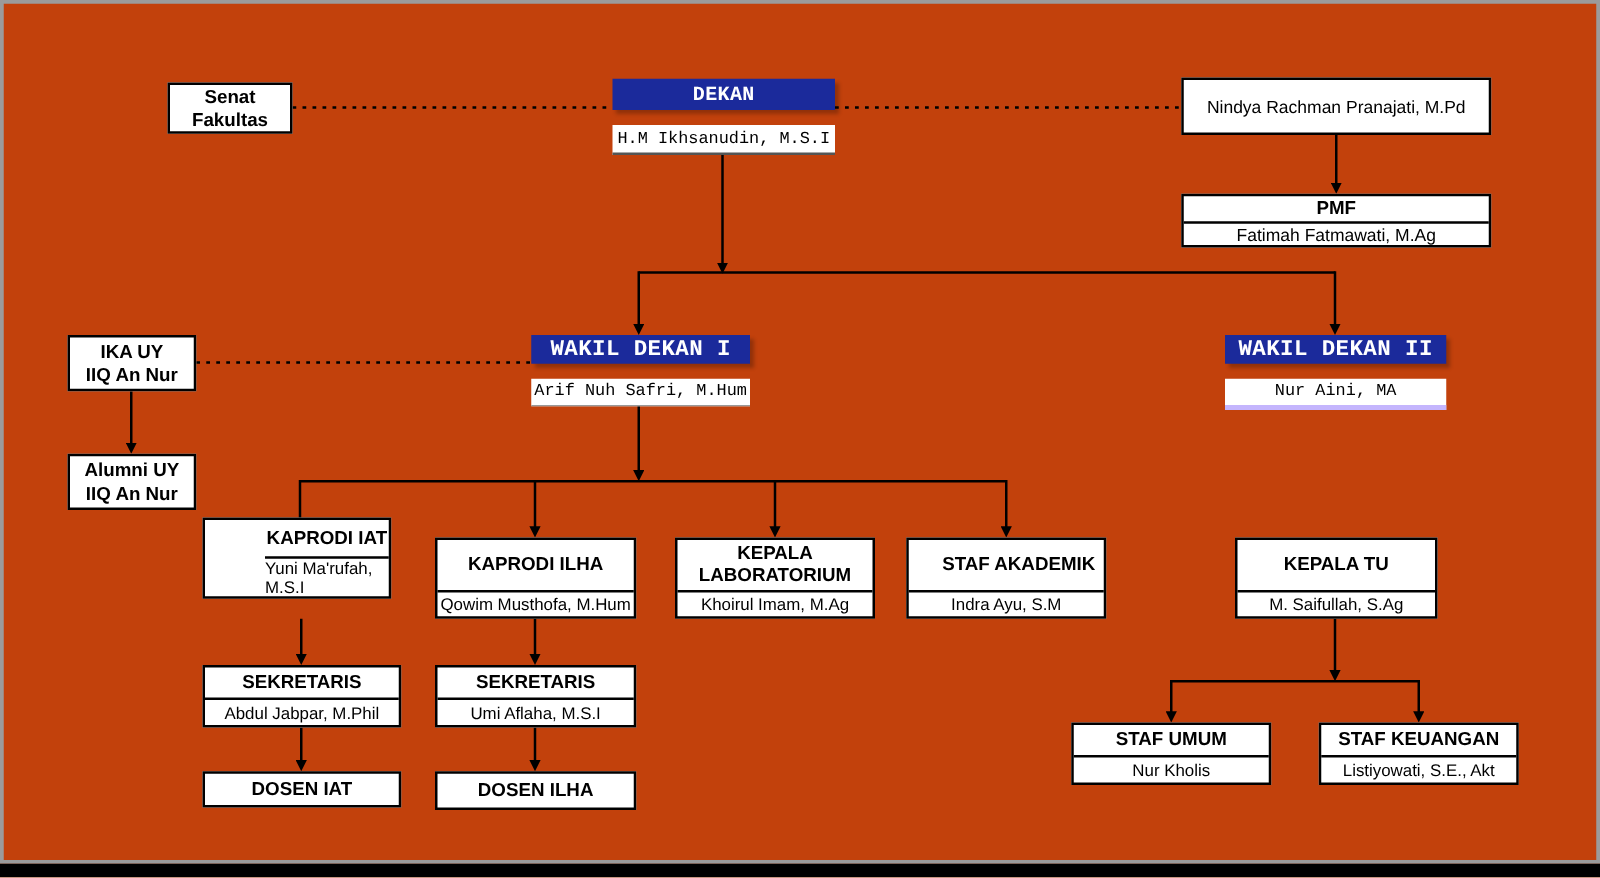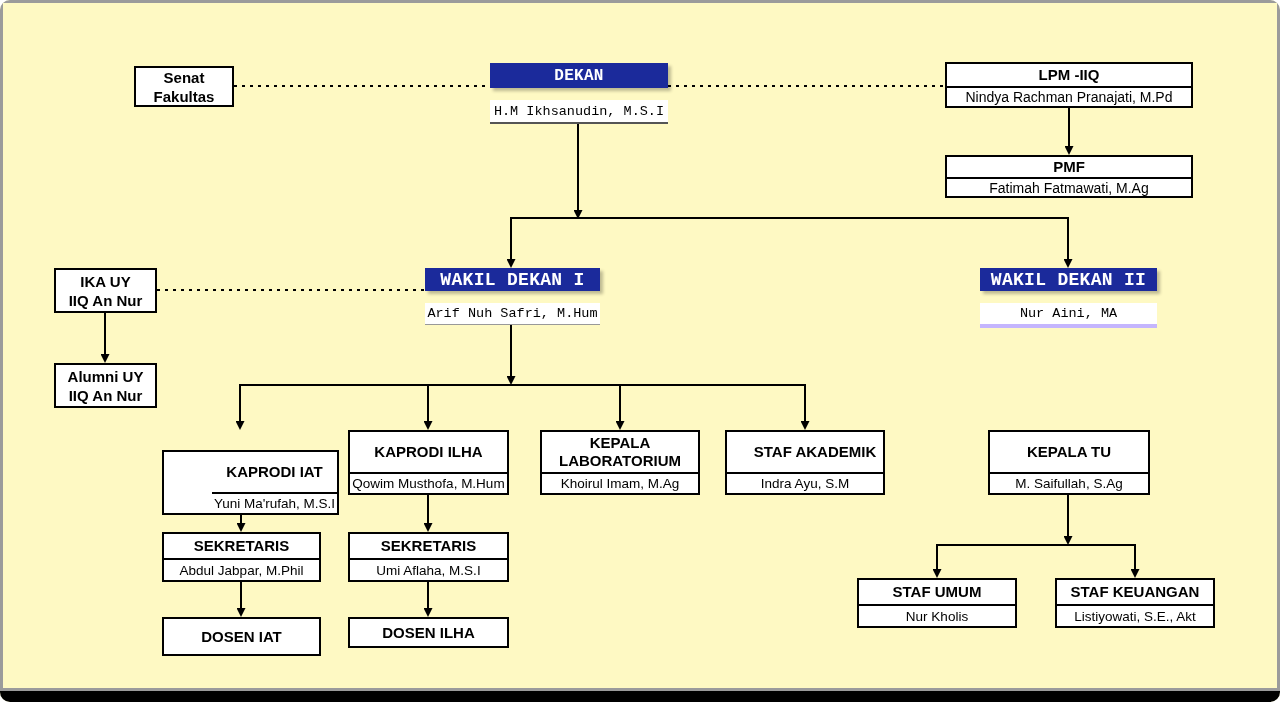--- a/index.html
+++ b/index.html
@@ -1,19 +1,19 @@
 <!DOCTYPE html>
 <html style="--accent: #1b2a9b;"><head>
 <meta charset="utf-8">
 <style>
   html,body{margin:0;padding:0;background:#fff;}
   :root{--accent:#1b2a9b;}
   #stage{
-    position:relative;width:1280px;height:702px;background:#fef9c3;overflow:hidden;
-    font-family:"Liberation Sans",sans-serif;color:#000;border-radius:10px;
+    position:relative;width:1280px;height:702px;background:#c2410c;overflow:hidden;
+    font-family:"Liberation Sans",sans-serif;color:#000;
   }
   .frame{position:absolute;left:0;top:0;right:0;bottom:11px;border:3px solid #9b9b9b;box-sizing:border-box;pointer-events:none;}
   .bottombar{position:absolute;left:0;right:0;bottom:0;height:11px;background:#000;}
   svg.connectors{position:absolute;left:0;top:0;}
   .box{position:absolute;box-sizing:border-box;background:#fff;}
   .bordered{border:2px solid #000;}
   .simple{display:flex;flex-direction:column;align-items:center;justify-content:center;font-weight:bold;font-size:15px;line-height:19px;text-align:center;}
   .tb{display:flex;flex-direction:column;}
   .tb .title{font-weight:bold;font-size:15px;line-height:18px;display:flex;flex-direction:column;align-items:center;justify-content:center;border-bottom:2px solid #000;text-align:center;}
   .tb .name{font-size:13.5px;display:flex;align-items:center;justify-content:center;flex:1;}
@@ -72,21 +72,20 @@
     <div>Senat</div>
     <div>Fakultas</div>
   </div>
 
   <div class="box bluehead" style="left:490px;top:63px;width:178px;">
     <div class="hdr" style="height:25px;font-size:16px;">DEKAN</div>
     <div class="name" style="height:22px;">H.M Ikhsanudin, M.S.I</div>
   </div>
 
   <div class="box bordered tb" style="left:945px;top:62px;width:248px;height:46px;">
-    <div class="title" style="height:22px;">LPM -IIQ</div>
     <div class="name" style="font-size:14px;">Nindya Rachman Pranajati, M.Pd</div>
   </div>
 
   <div class="box bordered tb" style="left:945px;top:155px;width:248px;height:43px;">
     <div class="title" style="height:20px;">PMF</div>
     <div class="name" style="font-size:14px;">Fatimah Fatmawati, M.Ag</div>
   </div>
 
   <div class="box bluehead" style="left:425px;top:268px;width:175px;">
     <div class="hdr" style="height:23px;">WAKIL DEKAN I</div>
@@ -101,21 +100,21 @@
   <div class="box bordered simple" style="left:54px;top:268px;width:103px;height:45px;">
     <div>IKA UY</div>
     <div>IIQ An Nur</div>
   </div>
 
   <div class="box bordered simple" style="left:54px;top:363px;width:103px;height:45px;">
     <div>Alumni UY</div>
     <div>IIQ An Nur</div>
   </div>
 
-  <div class="box bordered tb" style="left:162px;top:450px;width:177px;height:65px;padding-left:48px;">
+  <div class="box bordered tb" style="left:162px;top:414px;width:151px;height:65px;padding-left:48px;">
     <div class="title" style="height:40px;">KAPRODI IAT</div>
     <div class="name">Yuni Ma'rufah, M.S.I</div>
   </div>
 
   <div class="box bordered tb" style="left:348px;top:430px;width:161px;height:65px;">
     <div class="title" style="height:40px;">KAPRODI ILHA</div>
     <div class="name">Qowim Musthofa, M.Hum</div>
   </div>
 
   <div class="box bordered tb" style="left:540px;top:430px;width:160px;height:65px;">
@@ -139,21 +138,21 @@
   <div class="box bordered tb" style="left:162px;top:532px;width:159px;height:50px;">
     <div class="title" style="height:24px;">SEKRETARIS</div>
     <div class="name">Abdul Jabpar, M.Phil</div>
   </div>
 
   <div class="box bordered tb" style="left:348px;top:532px;width:161px;height:50px;">
     <div class="title" style="height:24px;">SEKRETARIS</div>
     <div class="name">Umi Aflaha, M.S.I</div>
   </div>
 
-  <div class="box bordered simple" style="left:162px;top:617px;width:159px;height:39px;">
+  <div class="box bordered simple" style="left:162px;top:617px;width:159px;height:29px;">
     <div>DOSEN IAT</div>
   </div>
 
   <div class="box bordered simple" style="left:348px;top:617px;width:161px;height:31px;">
     <div>DOSEN ILHA</div>
   </div>
 
   <div class="box bordered tb" style="left:857px;top:578px;width:160px;height:50px;">
     <div class="title" style="height:24px;">STAF UMUM</div>
     <div class="name">Nur Kholis</div>

